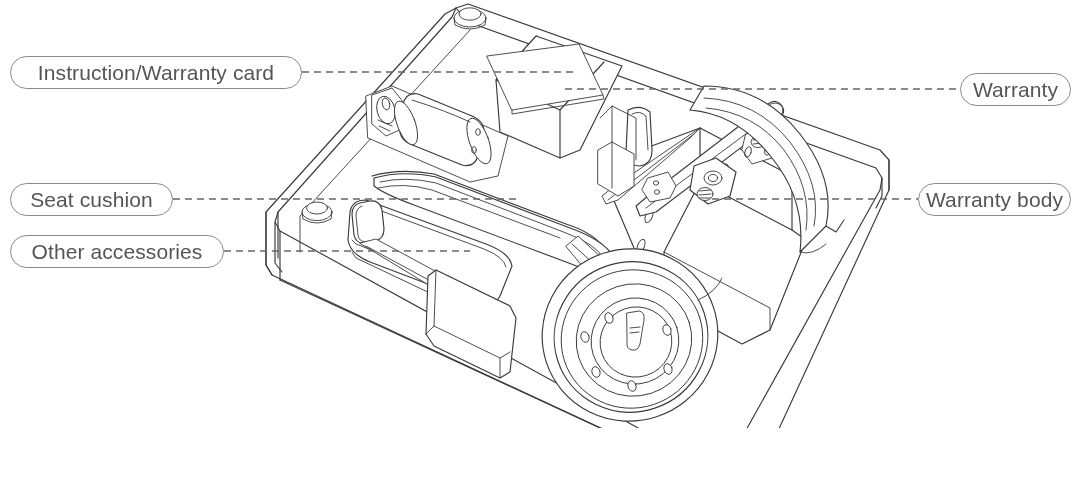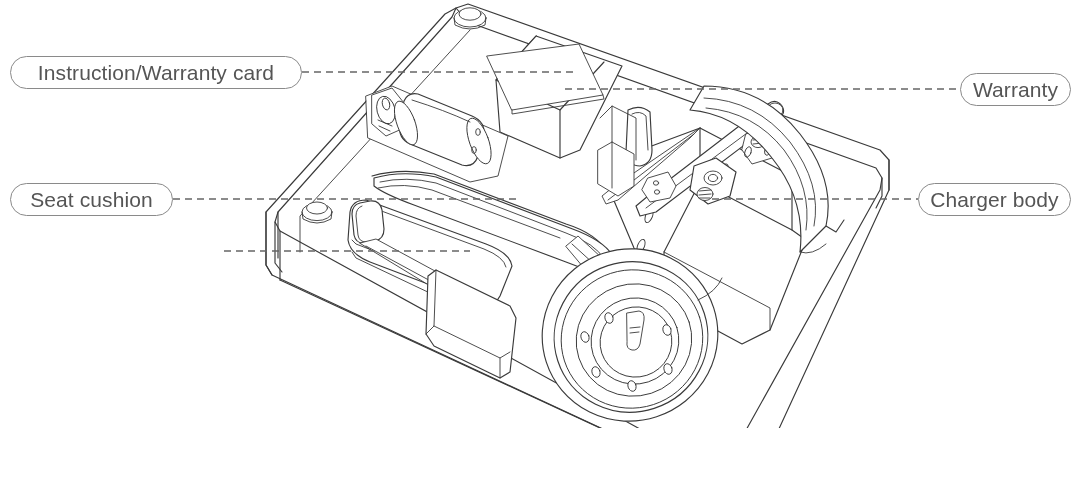--- a/index.html
+++ b/index.html
@@ -335,17 +335,20 @@
 
   <div class="callout" style="left:960px; top:73px; width:111px;">
     <span>Warranty</span>
   </div>
 
   <div class="callout" style="left:10px; top:183px; width:163px;justify-content:center;">
     <span>Seat cushion</span>
   </div>
 
   <div class="callout" style="left:918px; top:183px; width:153px;">
-    <span>Charger body</span>
-  </div>
-
+    <span>Warranty body</span>
+  </div>
+
+  <div class="callout" style="left:10px; top:235px; width:214px;">
+    <span>Other accessories</span>
+  </div>
 
 </div>
 
 </body></html>

